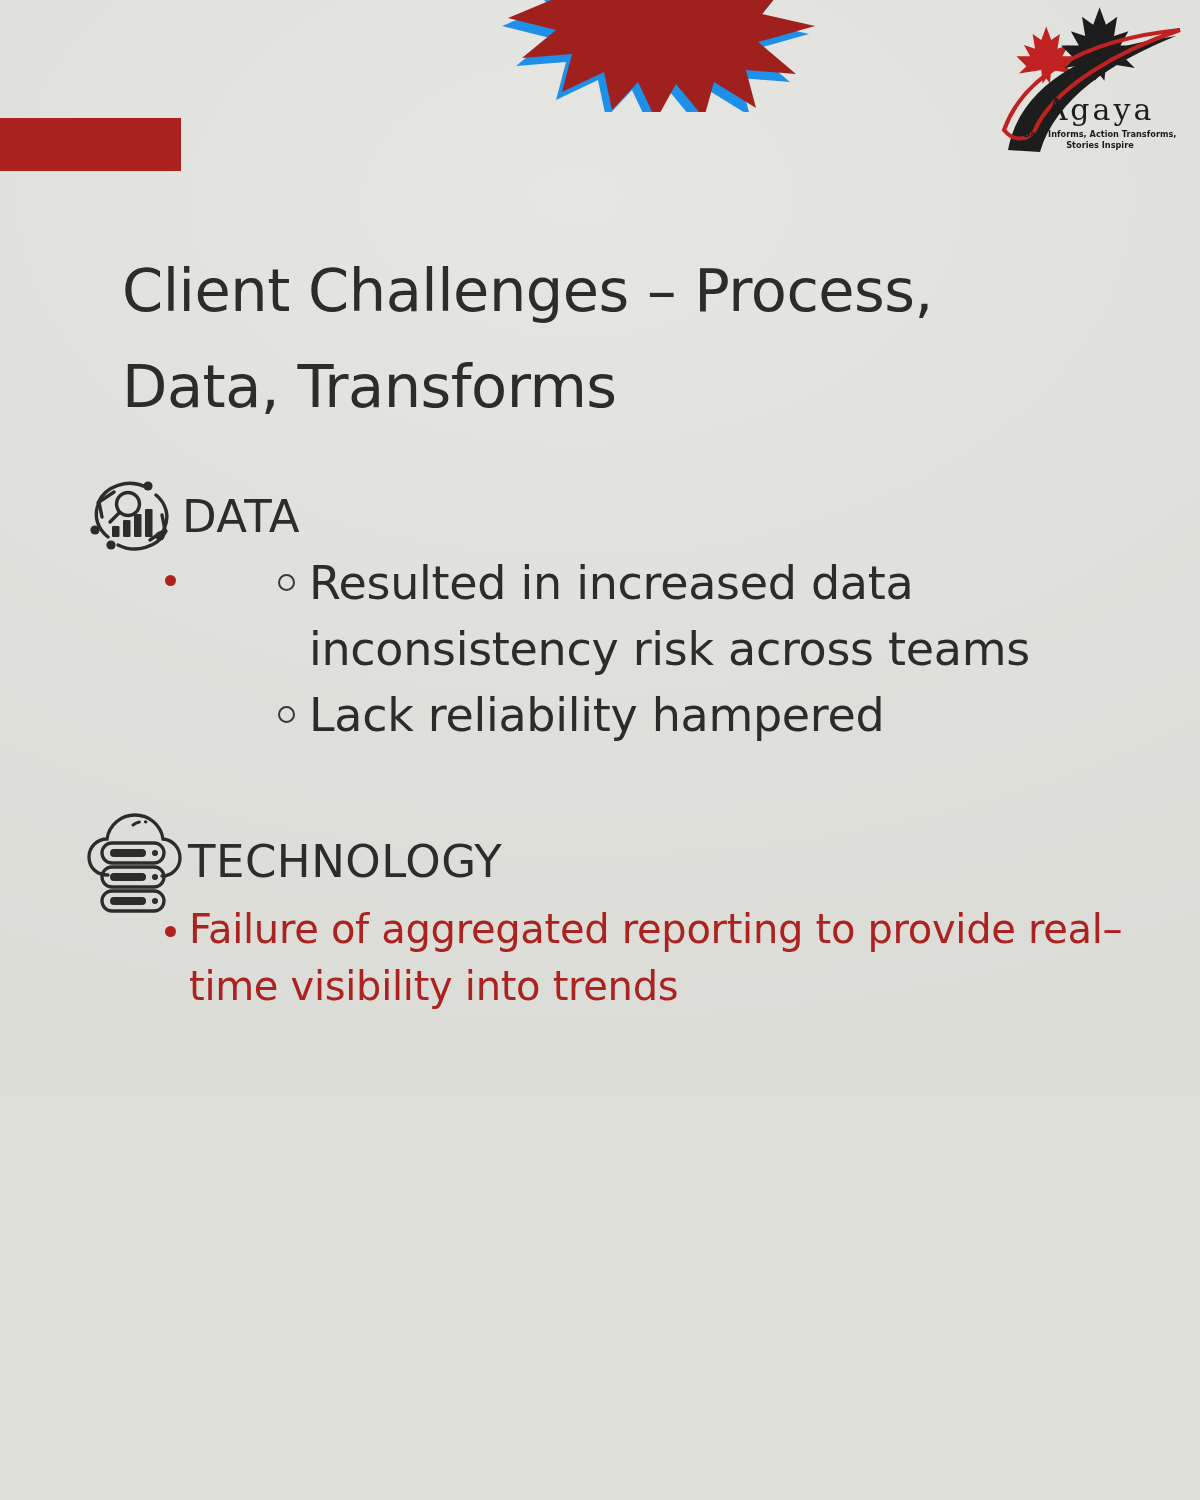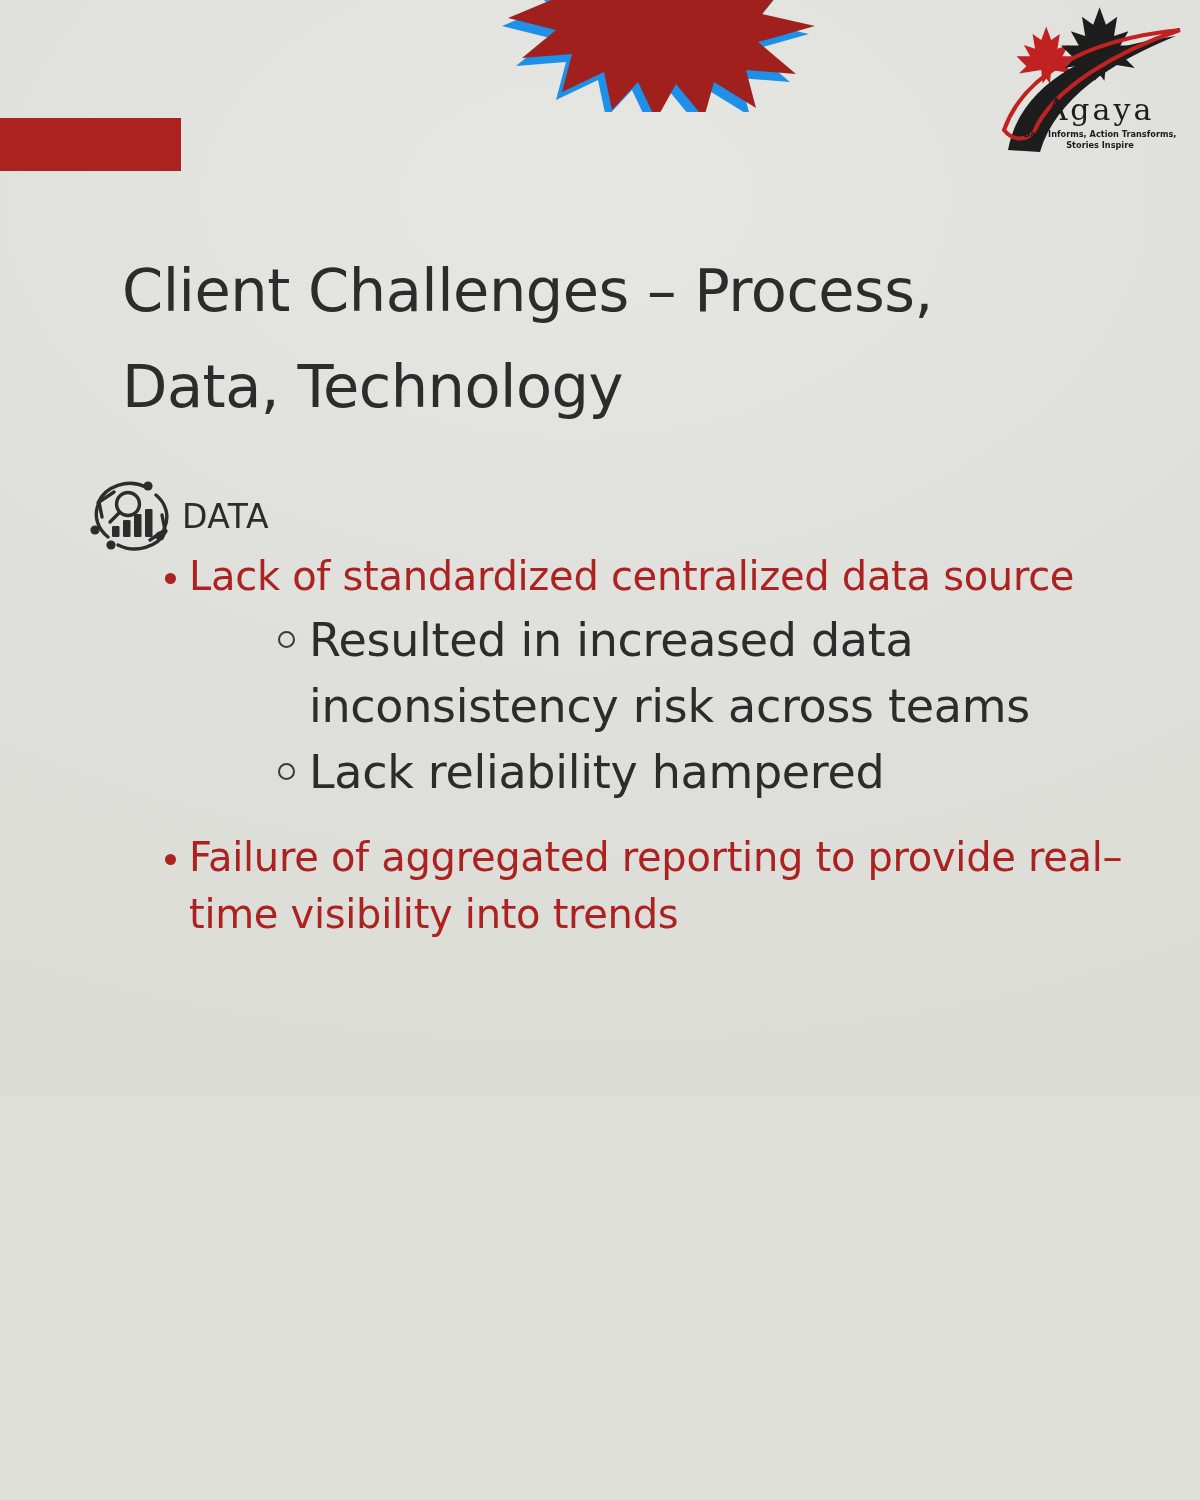--- a/index.html
+++ b/index.html
@@ -71,21 +71,21 @@
     width:96px; height:86px;
     flex:0 0 96px;
     display:block;
   }
   .sec-icon svg { display:block; width:96px; height:86px; }
   #sec-tech .sec-icon { width:104px; flex:0 0 104px; height:108px; }
   #sec-tech .sec-icon svg { width:104px; height:108px; }
 
   .sec-title {
     font-family:"DejaVu Sans", sans-serif;
-    font-size:33px;
+    font-size:45px;
     font-weight:400;
     letter-spacing:0.5px;
     color:#2c2c2c;
     margin-left:2px;
     white-space:nowrap;
   }
   #sec-tech .sec-title { margin-left:0px; }
 
   
   ul.lvl1 { list-style:none; margin:0; padding:0; }
@@ -178,21 +178,21 @@
 
       <path d="M8,148 C18,92 72,48 176,34 C112,60 56,96 40,150 Z" fill="#1d1d1d"></path>
       <path d="M4,128 C22,78 78,38 180,28 C120,48 52,86 34,130 C24,140 12,138 4,128 Z" fill="none" stroke="#c02222" stroke-width="4"></path>
 
       <text x="100" y="118" text-anchor="middle" font-family="'DejaVu Serif', serif" font-size="30" letter-spacing="3" fill="#1d1d1d">Agaya</text>
       <text x="100" y="135" text-anchor="middle" font-family="'DejaVu Sans', sans-serif" font-size="8.2" font-weight="bold" fill="#1d1d1d">Data Informs, Action Transforms,</text>
       <text x="100" y="146" text-anchor="middle" font-family="'DejaVu Sans', sans-serif" font-size="8.2" font-weight="bold" fill="#1d1d1d">Stories Inspire</text>
     </svg>
   </div>
 
-  <div class="title">Client Challenges – Process, Data, Technology</div>
+  <div class="title">Client Challenges – Process, Data, Transforms</div>
 
   <div class="section" id="sec-data">
     <div class="sec-head">
       <span class="sec-icon">
         <svg viewBox="0 0 96 86" xmlns="http://www.w3.org/2000/svg">
           <g fill="none" stroke="#2c2c2c" stroke-width="3.4" stroke-linecap="round">
 
             <path d="M14,30 A34,30 0 0 1 62,14"></path>
             <path d="M30,19 L15,29 L18,44" fill="none"></path>
 
@@ -222,35 +222,58 @@
             <rect x="61" y="36" width="7.5" height="28" rx="1.2"></rect>
           </g>
         </svg>
       </span>
       <span class="sec-title">DATA</span>
     </div>
 
     <div id="data-bullets">
       <ul class="lvl1">
         <li>
-          <div class="b1-text">Lack of standardized centralized data source</div>
           <ul class="lvl2">
             <li>
               <div class="b2-text">Resulted in increased data inconsistency risk across teams</div>
             </li>
             <li>
               <div class="b2-text">Lack reliability hampered</div>
             </li>
           </ul>
         </li>
       </ul>
     </div>
   </div>
 
   <div class="section" id="sec-tech">
+    <div class="sec-head">
+      <span class="sec-icon">
+        <svg viewBox="0 0 104 108" xmlns="http://www.w3.org/2000/svg">
+
+          <path d="M24,68 C12,68 5,60 5,50 C5,40 13,32 23,32 C25,18 37,8 51,8 C65,8 77,18 79,32 C89,33 96,41 96,51 C96,61 88,69 78,69" fill="none" stroke="#2c2c2c" stroke-width="3.3" stroke-linecap="round"></path>
+          <path d="M49,18 C53,15 58,14 62,15" fill="none" stroke="#2c2c2c" stroke-width="3" stroke-linecap="round" stroke-dasharray="7 6"></path>
+
+          <g>
+            <rect x="18" y="36" width="62" height="20" rx="10" fill="none" stroke="#2c2c2c" stroke-width="3.3"></rect>
+            <rect x="26" y="42" width="36" height="8" rx="4" fill="#2c2c2c"></rect>
+            <circle cx="71" cy="46" r="3" fill="#2c2c2c"></circle>
+
+            <rect x="18" y="60" width="62" height="20" rx="10" fill="none" stroke="#2c2c2c" stroke-width="3.3"></rect>
+            <rect x="26" y="66" width="36" height="8" rx="4" fill="#2c2c2c"></rect>
+            <circle cx="71" cy="70" r="3" fill="#2c2c2c"></circle>
+
+            <rect x="18" y="84" width="62" height="20" rx="10" fill="none" stroke="#2c2c2c" stroke-width="3.3"></rect>
+            <rect x="26" y="90" width="36" height="8" rx="4" fill="#2c2c2c"></rect>
+            <circle cx="71" cy="94" r="3" fill="#2c2c2c"></circle>
+          </g>
+        </svg>
+      </span>
+      <span class="sec-title">TECHNOLOGY</span>
+    </div>
 
     <div id="tech-bullets">
       <ul class="lvl1">
         <li>
           <div class="b1-text">Failure of aggregated reporting to provide real–time visibility into trends</div>
         </li>
       </ul>
     </div>
   </div>
 

